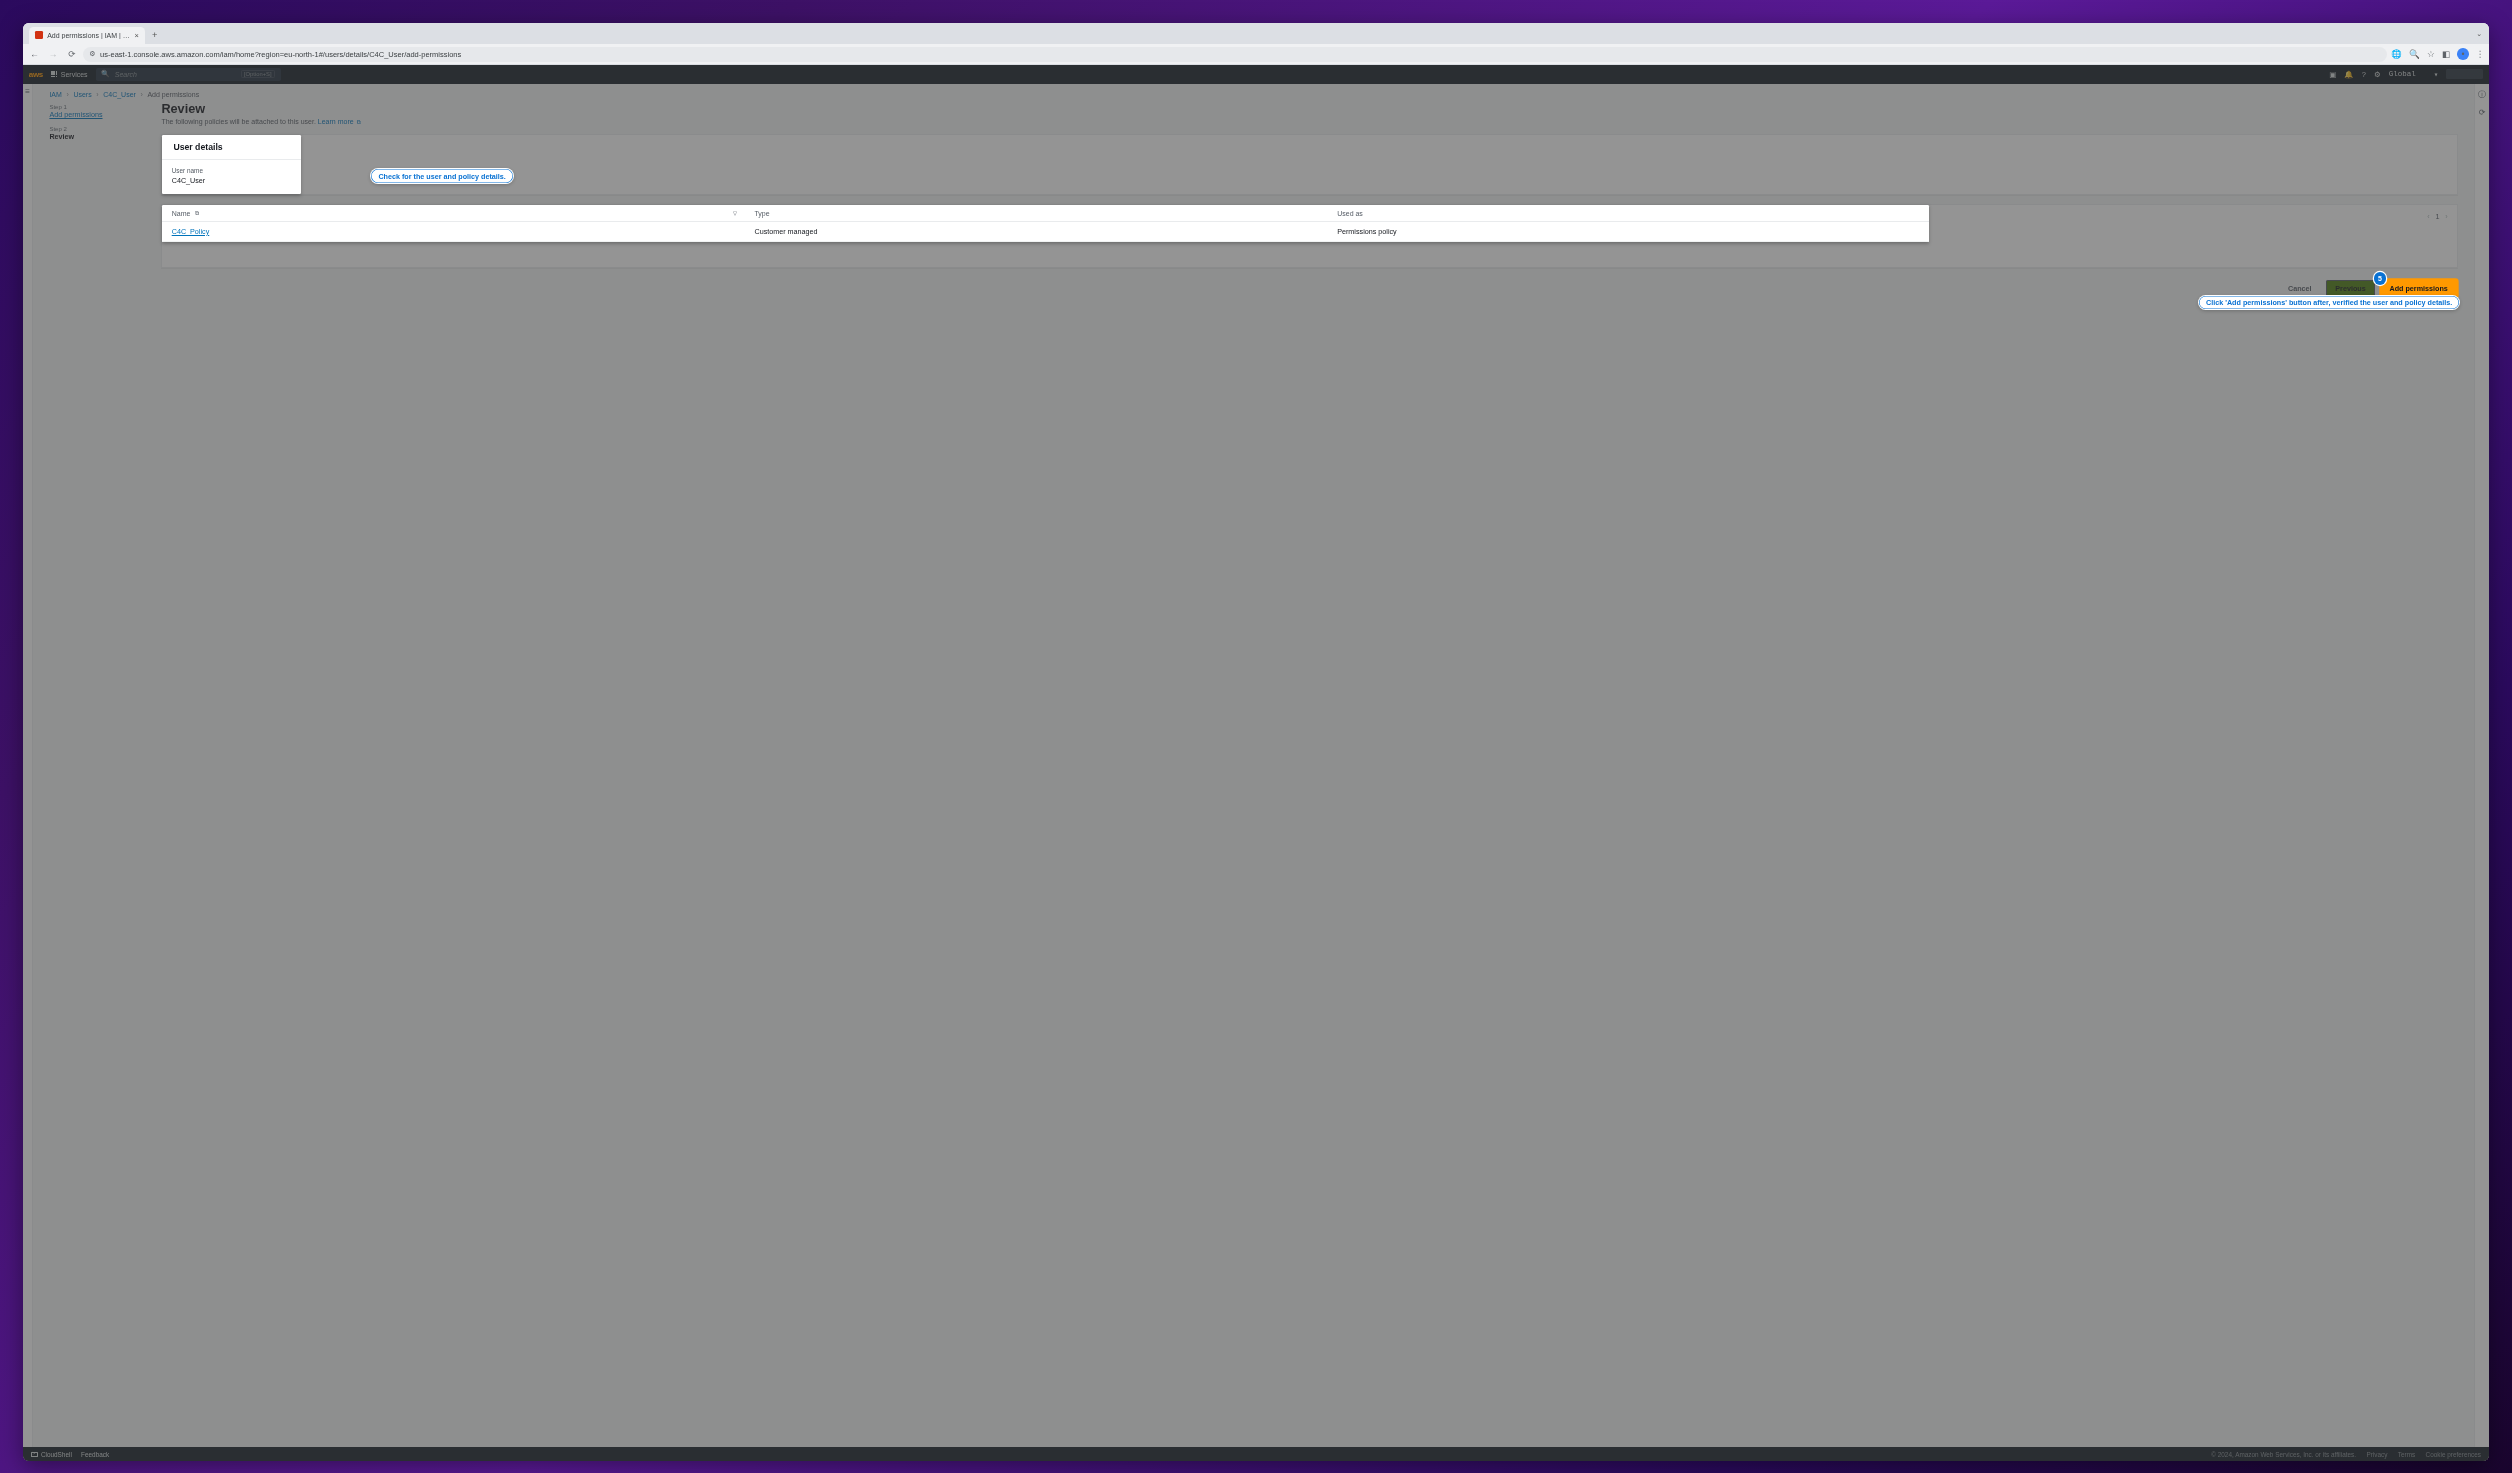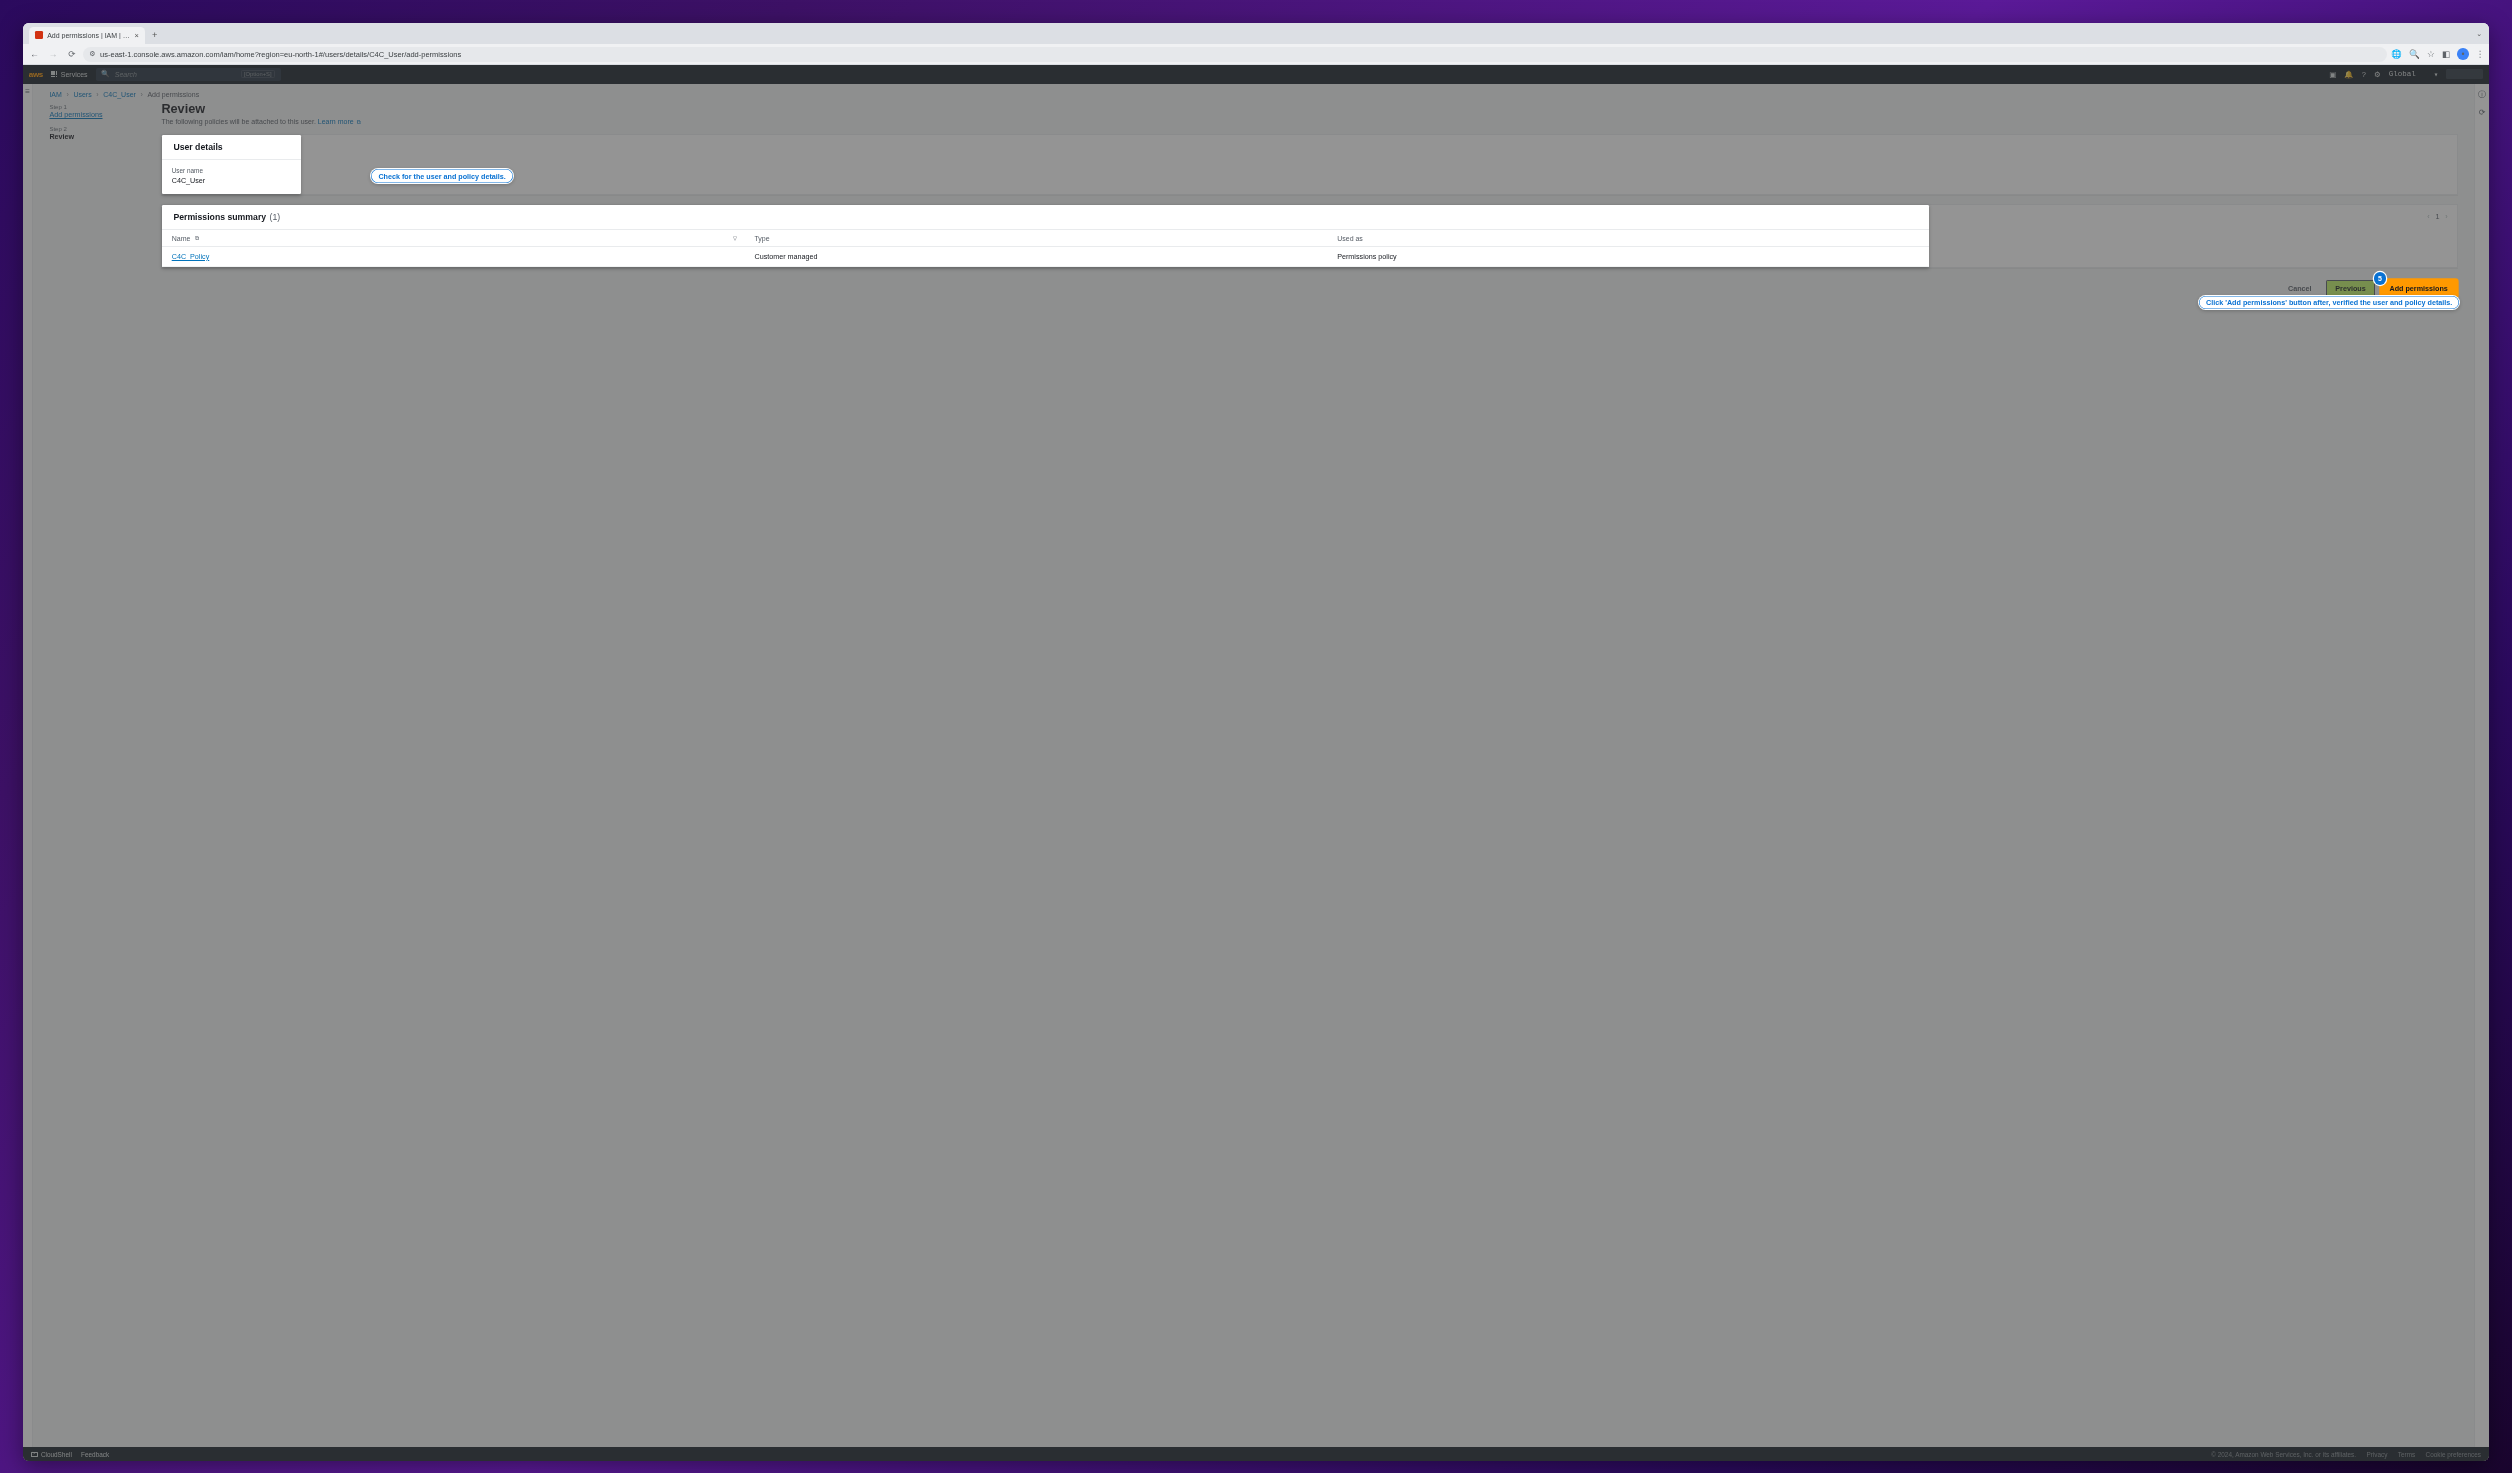--- a/index.html
+++ b/index.html
@@ -220,21 +220,21 @@
   .action-row{
     display:flex; justify-content:flex-end; gap:5.8px;
     padding: 3.5px 1.2px 4.6px;
   }
   .btn{
     font-size:7.2px; padding:2.9px 8px; border-radius:1.2px;
     cursor:pointer; border:0.6px solid transparent; background:none;
     font-weight:700;
   }
   .btn-link{ color:#545b64;}
-  .btn-outline{ border-color:#545b64; color:#16191f; background:#bef264;}
+  .btn-outline{ border-color:#545b64; color:#16191f; background:#4d7c0f;}
   .btn-primary{ background:#ff9900; color:#16191f; border-color:#ff9900;}
   .btn-primary.highlighted{
     position:relative; z-index:70;
     box-shadow: 0 0 0 1.7px #ff9900;
     border-radius:1.7px;
   }
   
   .callout{
     position:relative;
     z-index:70;
@@ -424,24 +424,20 @@
 
             <div class="panel perm-panel-wide" style="position:relative;">
 
               <div class="pager">
                 <span class="arrow">‹</span>
                 <span>1</span>
                 <span class="arrow">›</span>
               </div>
 
               <div class="perm-highlight" style="position:absolute;left:0;top:0;width:77%;">
-                <div class="panel-header">
-                  <span>Permissions summary</span>
-                  <span class="count">(1)</span>
-                </div>
                 <div class="perm-table">
                   <div class="hdr">
                     <div class="col">
                       <span>Name</span>
                       <span class="ext-icon" style="color:#545b64">⧉</span>
                       <span class="sort-caret">▽</span>
                     </div>
                     <div class="col">
                       <span>Type</span>
                     </div>

